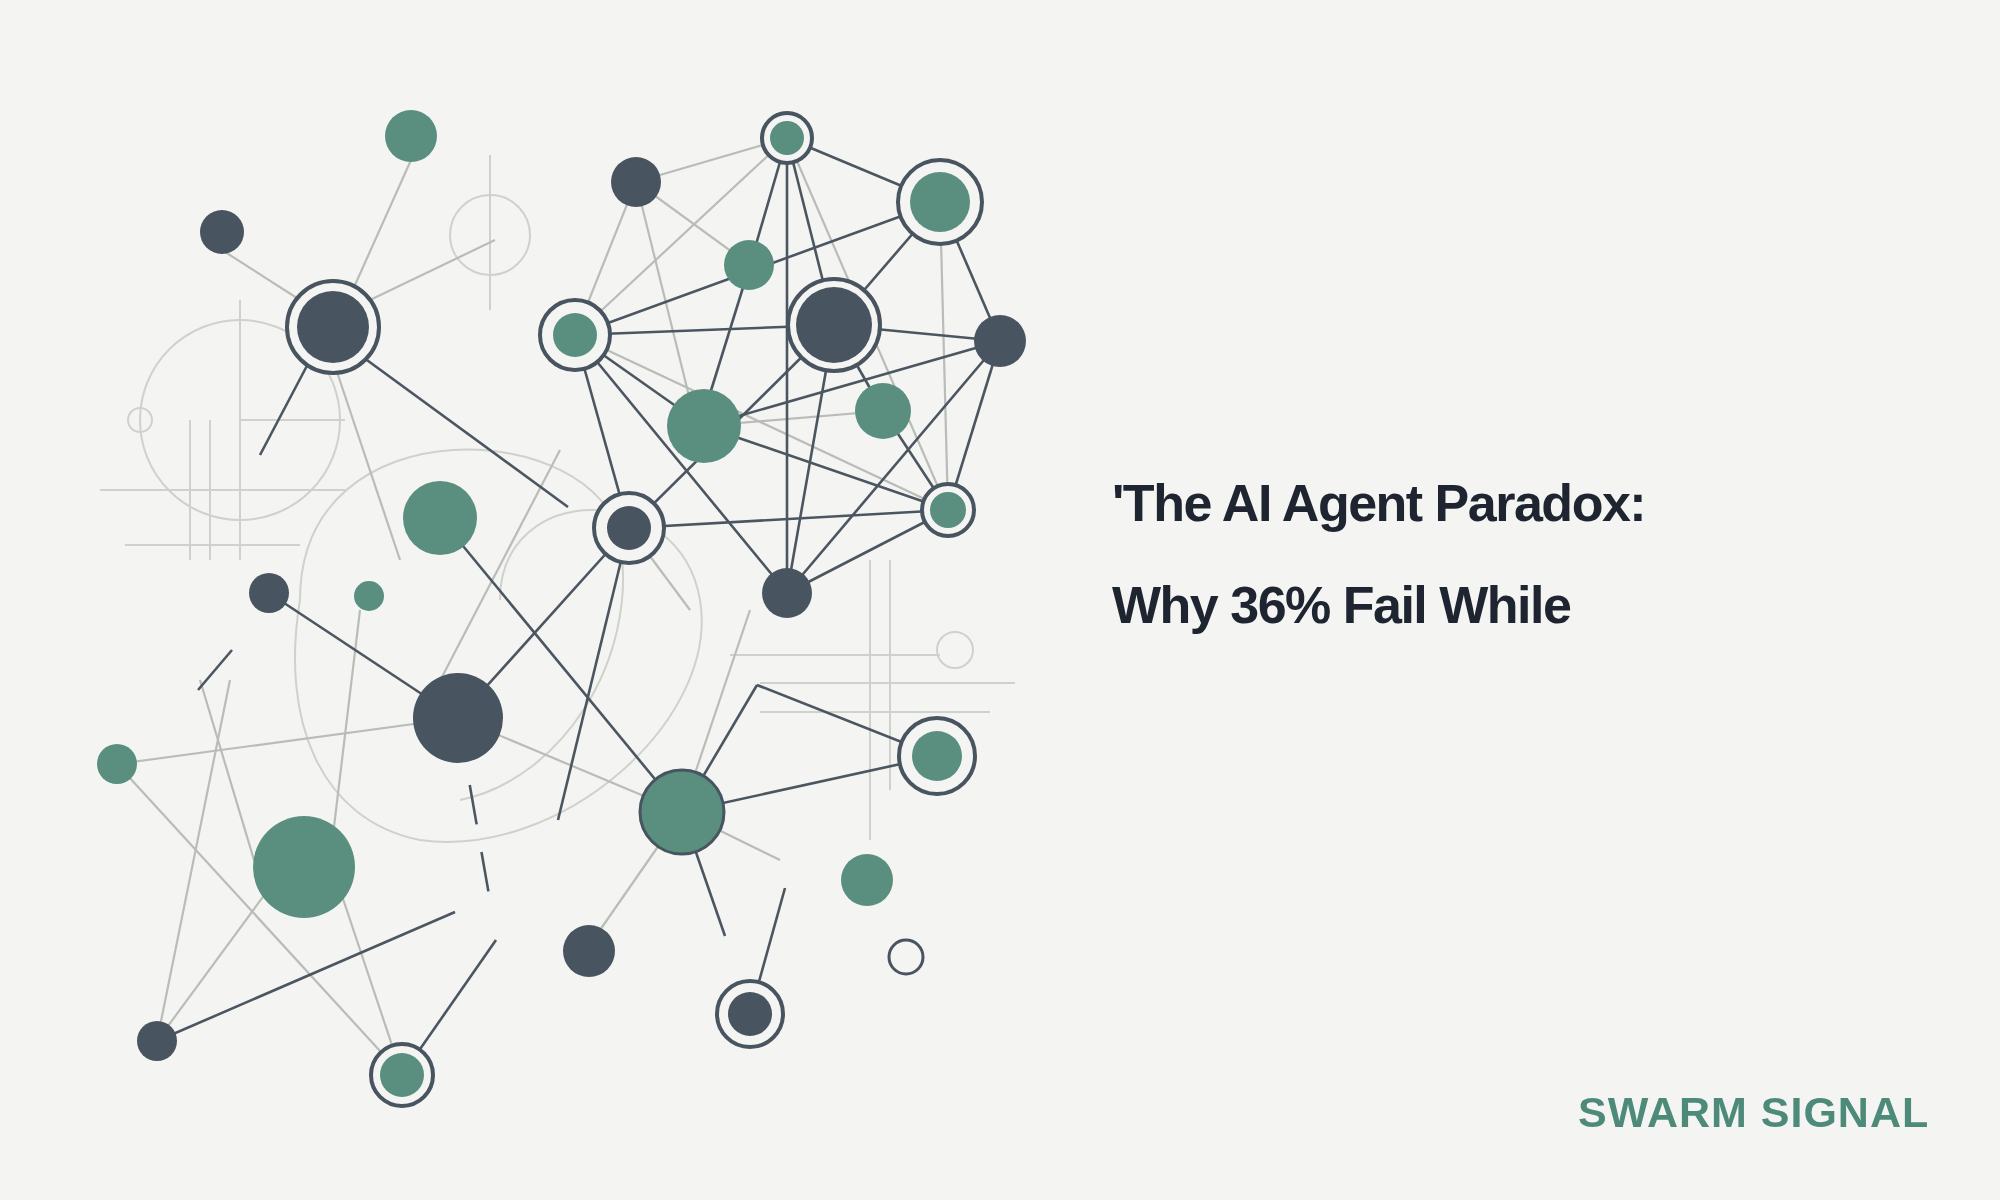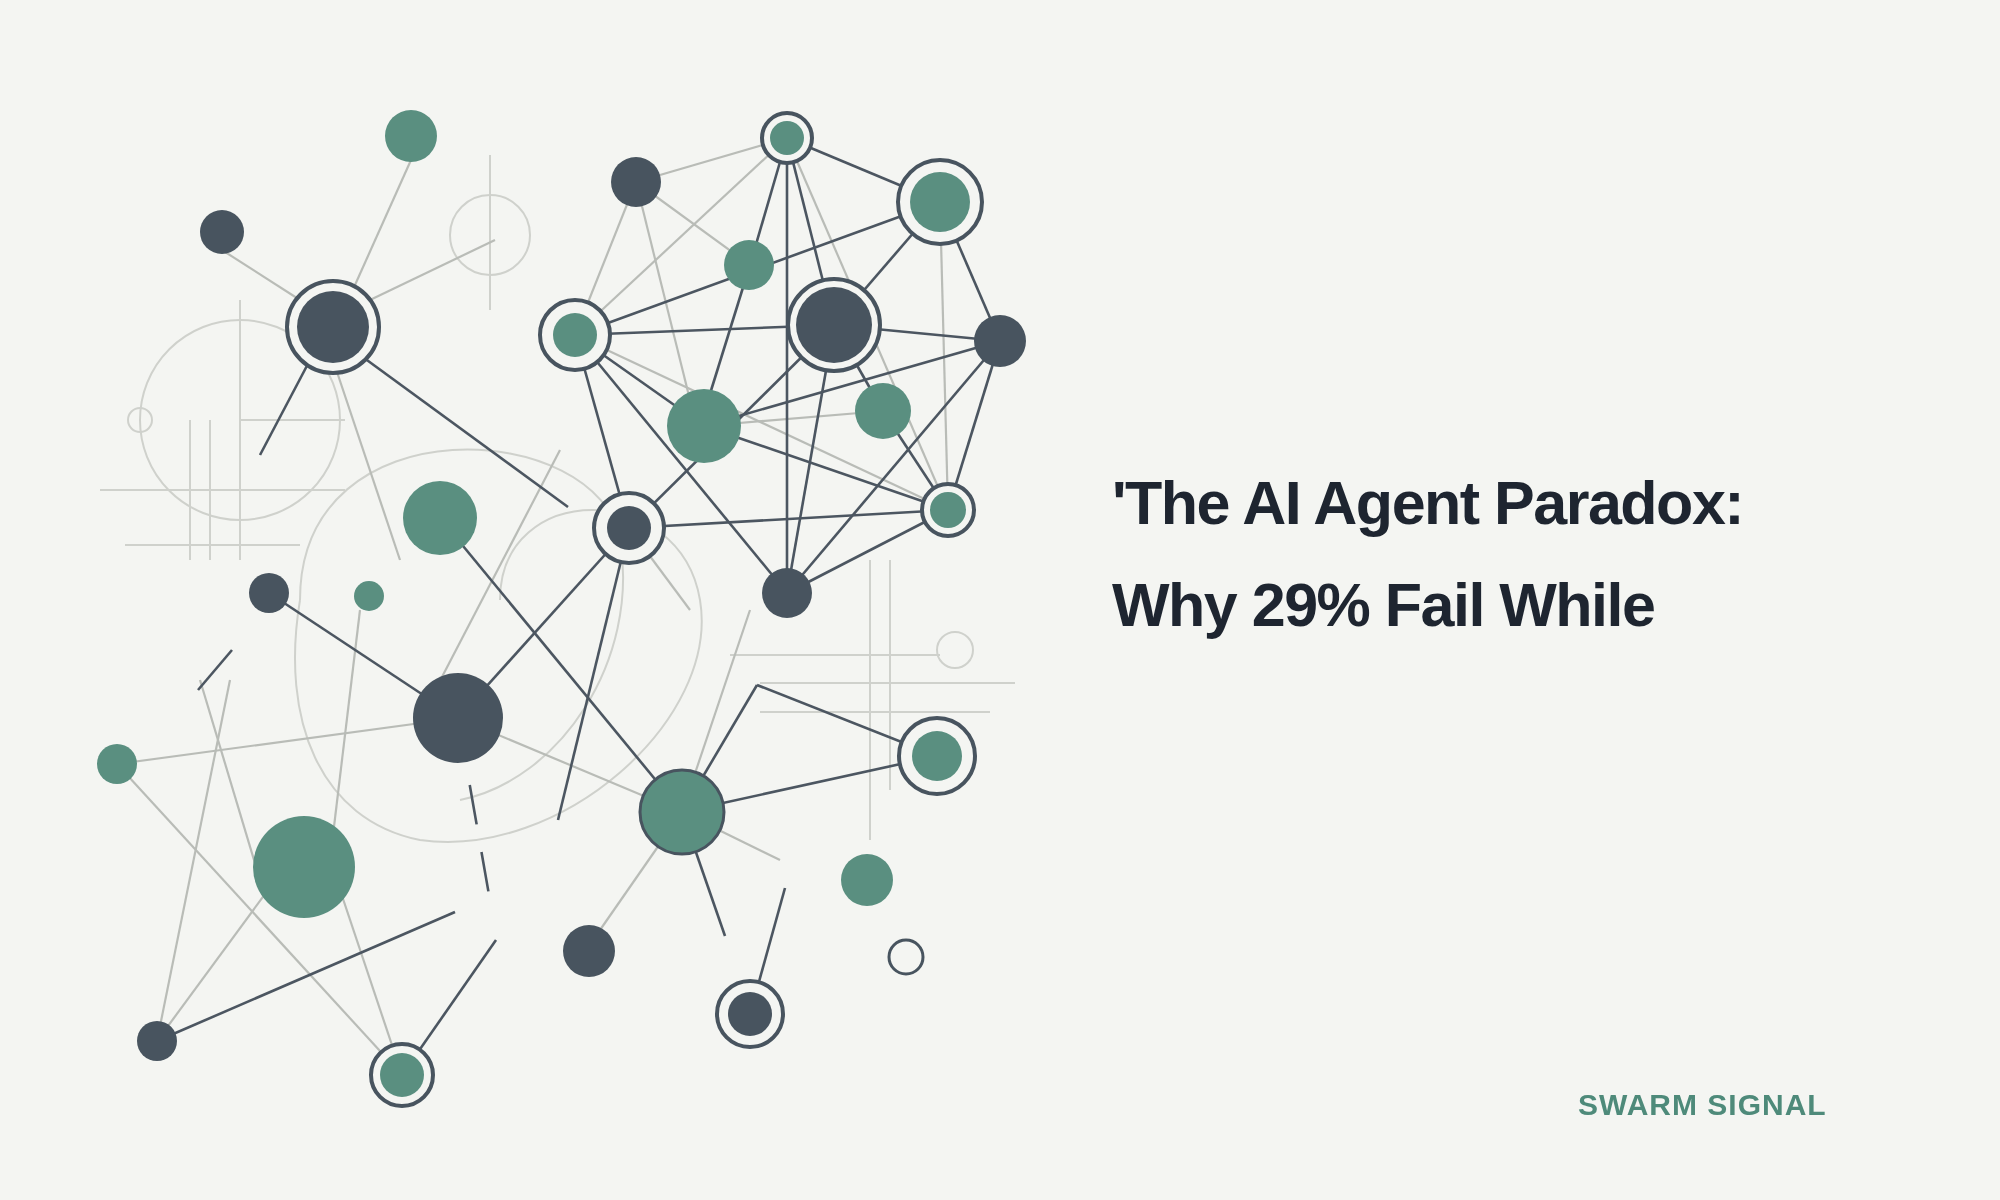--- a/index.html
+++ b/index.html
@@ -1,20 +1,20 @@
 <!DOCTYPE html>
 <html><head>
 <meta charset="utf-8">
 <style>
   html, body { margin:0; padding:0; }
   body { width:2000px; height:1200px; background:#f4f5f2; position:relative; overflow:hidden; font-family:"Liberation Sans", sans-serif; }
   #net { position:absolute; left:0; top:0; width:2000px; height:1200px; }
-  .title { position:absolute; left:1112px; top:452px; margin:0; font-family:"Liberation Sans", sans-serif; font-weight:700; font-size:61px; line-height:102px; color:#1e2530; letter-spacing:-1.5px; }
+  .title { position:absolute; left:1112px; top:452px; margin:0; font-family:"Liberation Sans", sans-serif; font-weight:700; font-size:52px; line-height:102px; color:#1e2530; letter-spacing:-1.5px; }
   .title span { display:block; white-space:nowrap; }
-  .brand { position:absolute; left:1578px; top:1088px; font-family:"Liberation Sans", sans-serif; font-weight:700; font-size:30px; color:#4e8a7a; letter-spacing:1px; white-space:nowrap; }
+  .brand { position:absolute; left:1578px; top:1088px; font-family:"Liberation Sans", sans-serif; font-weight:700; font-size:43px; color:#4e8a7a; letter-spacing:1px; white-space:nowrap; }
 </style>
 </head>
 <body>
 
 <svg id="net" viewBox="0 0 2000 1200" xmlns="http://www.w3.org/2000/svg">
 
   <g fill="none" stroke="#cfd1cc" stroke-width="2">
     <circle cx="240" cy="420" r="100"></circle>
     <circle cx="140" cy="420" r="12"></circle>
     <circle cx="490" cy="235" r="40"></circle>
@@ -143,16 +143,16 @@
     <circle cx="750" cy="1014" r="33" fill="#f4f5f2" stroke="#48545f" stroke-width="4"></circle>
     <circle cx="750" cy="1014" r="22" fill="#48545f"></circle>
     <circle cx="157" cy="1041" r="20" fill="#48545f"></circle>
     <circle cx="402" cy="1075" r="31" fill="#f4f5f2" stroke="#48545f" stroke-width="4"></circle>
     <circle cx="402" cy="1075" r="22" fill="#5a8f80"></circle>
   </g>
 </svg>
 
 <h1 class="title">
   <span>'The AI Agent Paradox:</span>
-  <span>Why 29% Fail While</span>
+  <span>Why 36% Fail While</span>
 </h1>
 
 <div class="brand">SWARM SIGNAL</div>
 
 </body></html>

